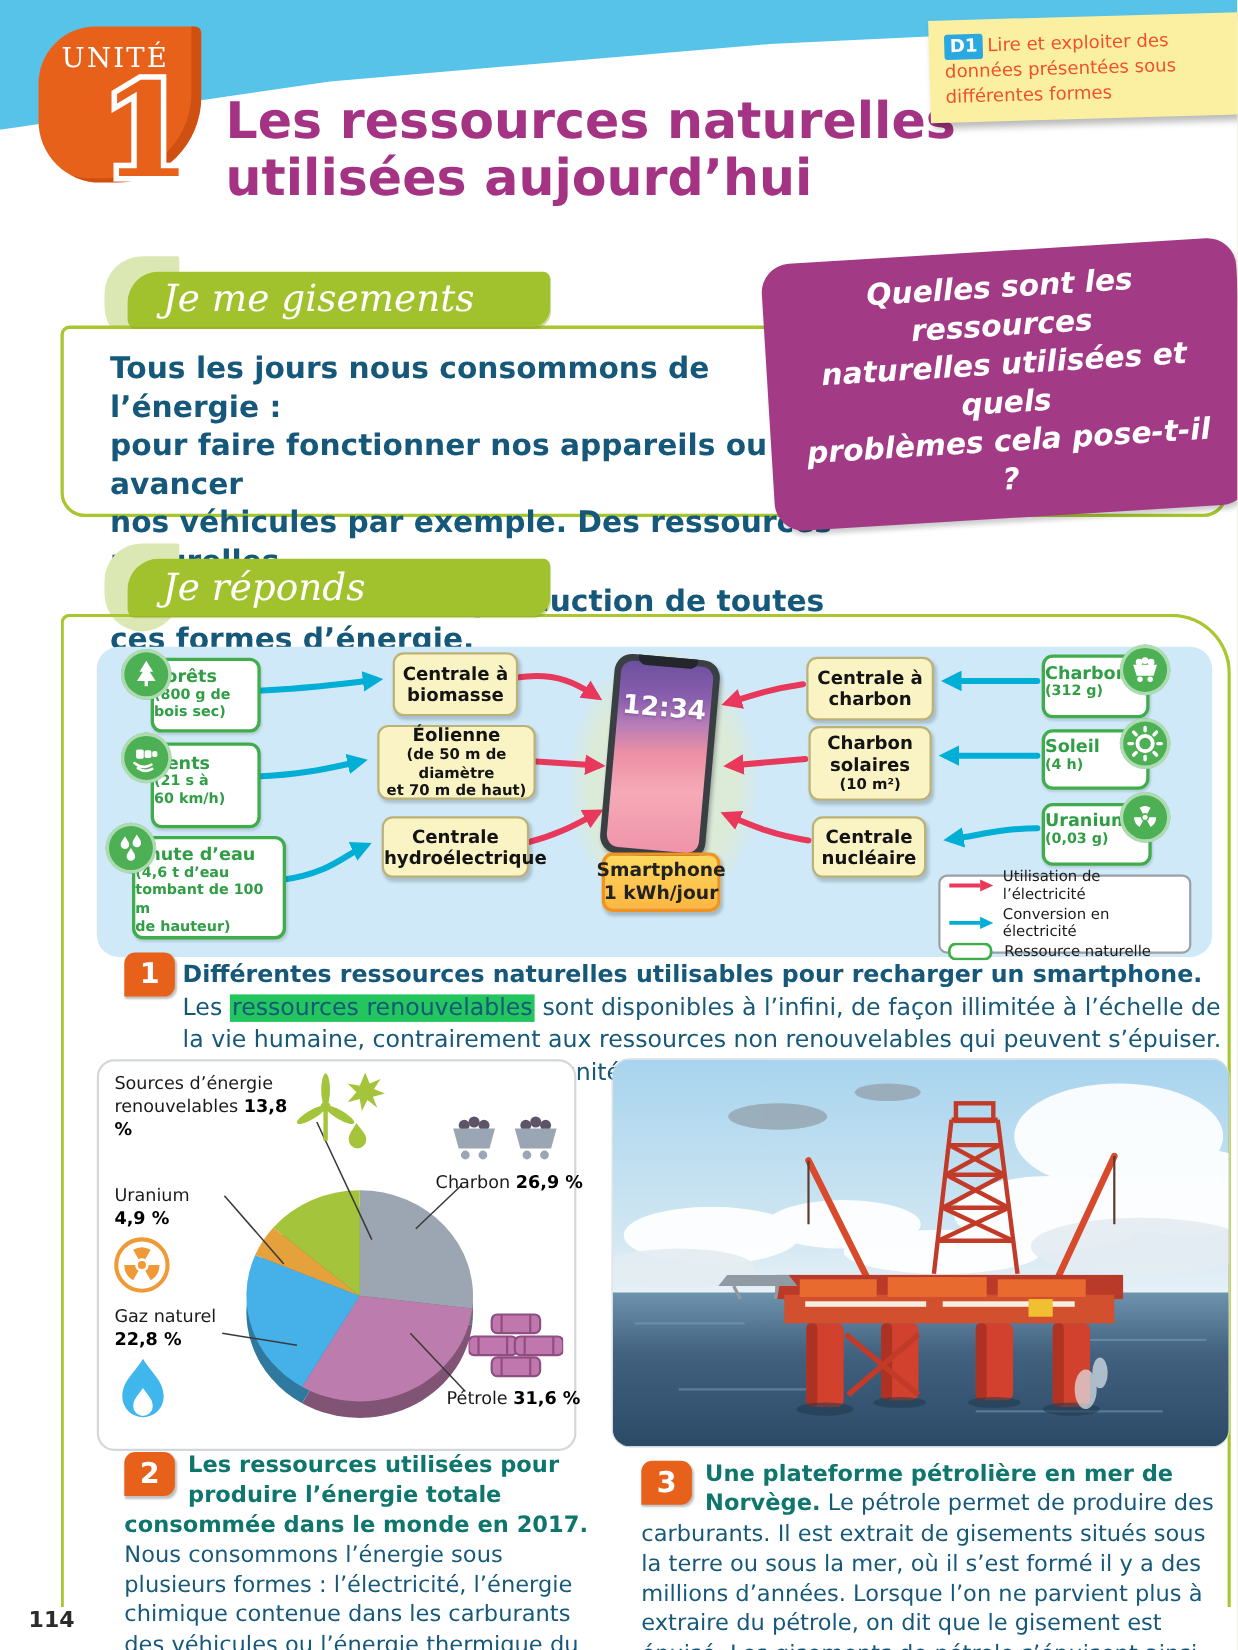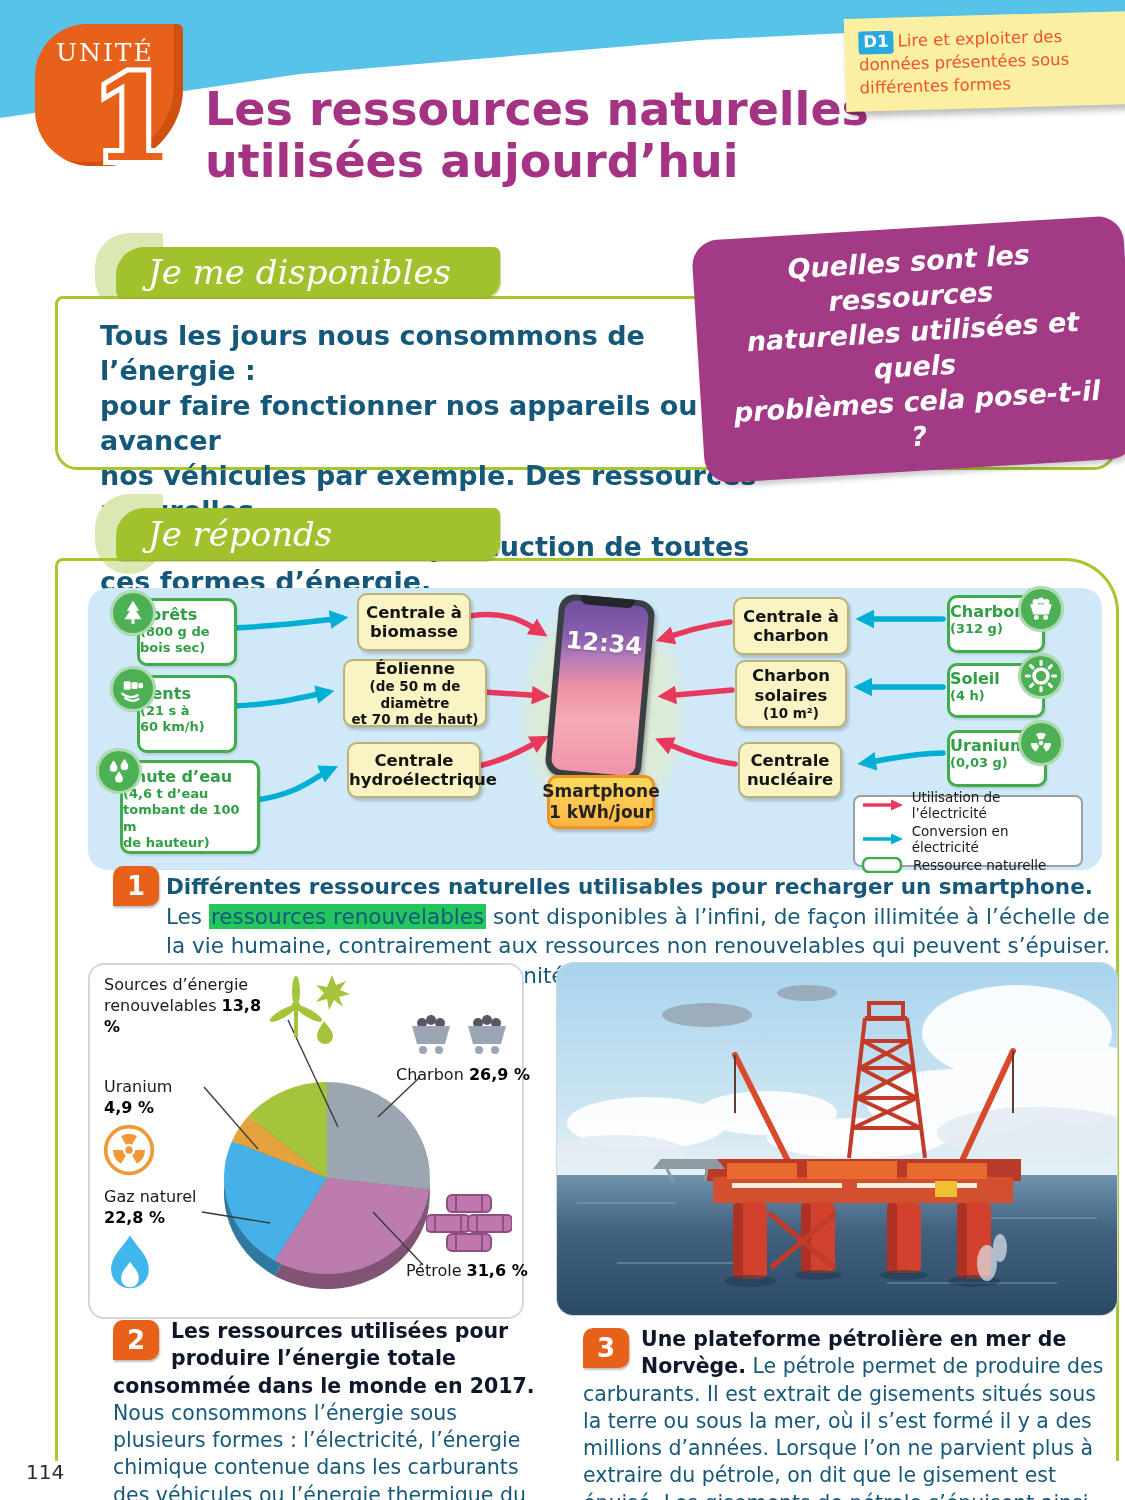--- a/index.html
+++ b/index.html
@@ -88,23 +88,23 @@
     border:2px solid #d4d7da;border-radius:16px;}
   .pie-label{position:absolute;color:#1a1a1a;font-size:16px;line-height:1.3;font-weight:500;}
   .pie-label b{color:#000;}
   .nowrap{white-space:nowrap;}
 
   #photo-card{left:557px;top:963px;width:560px;height:352px;border-radius:16px;overflow:hidden;
     box-shadow:0 0 0 1px #d4d7da;}
 
   #caption2{left:113px;top:1318px;width:440px;font-size:20.5px;line-height:1.33;}
   #caption3{left:583px;top:1326px;width:530px;font-size:20.5px;line-height:1.33;}
-  .cap-bold{font-weight:bold;color:#0f172a;}
-
-  #page-num{left:26px;top:1460px;font-size:20px;font-weight:normal;color:#2b2b2b;}
+  .cap-bold{font-weight:bold;color:#0f766e;}
+
+  #page-num{left:26px;top:1460px;font-size:20px;font-weight:bold;color:#2b2b2b;}
 </style>
 </head>
 <body>
 
 <div id="page">
 
   <div id="top-band" class="abs"></div>
 
   <div id="unit-blob" class="abs"></div>
   <div id="unit-label" class="abs">UNITÉ</div>
@@ -115,21 +115,21 @@
   <div id="page-title" class="abs pre">Les ressources naturelles
 utilisées aujourd’hui</div>
 
   <div id="d1-note" class="abs">
     <span class="d1-badge">D1</span><span>Lire et exploiter des données présentées sous différentes formes</span>
   </div>
 
   <div class="abs leaf" style="left:95px;top:233px;"></div>
   <div id="qbox" class="abs"></div>
   <div class="abs tab" style="left:116px;top:247px;width:352px;height:50px;">
-    <span>Je me disponibles</span>
+    <span>Je me gisements</span>
   </div>
   <div id="qtext" class="abs pre">Tous les jours nous consommons de l’énergie :
 pour faire fonctionner nos appareils ou faire avancer
 nos véhicules par exemple. Des ressources naturelles
 sont nécessaires à la production de toutes ces formes d’énergie.</div>
   <div id="bubble-tail" class="abs"></div>
   <div id="bubble" class="abs pre">Quelles sont les ressources
 naturelles utilisées et quels
 problèmes cela pose-t-il ?</div>
 

